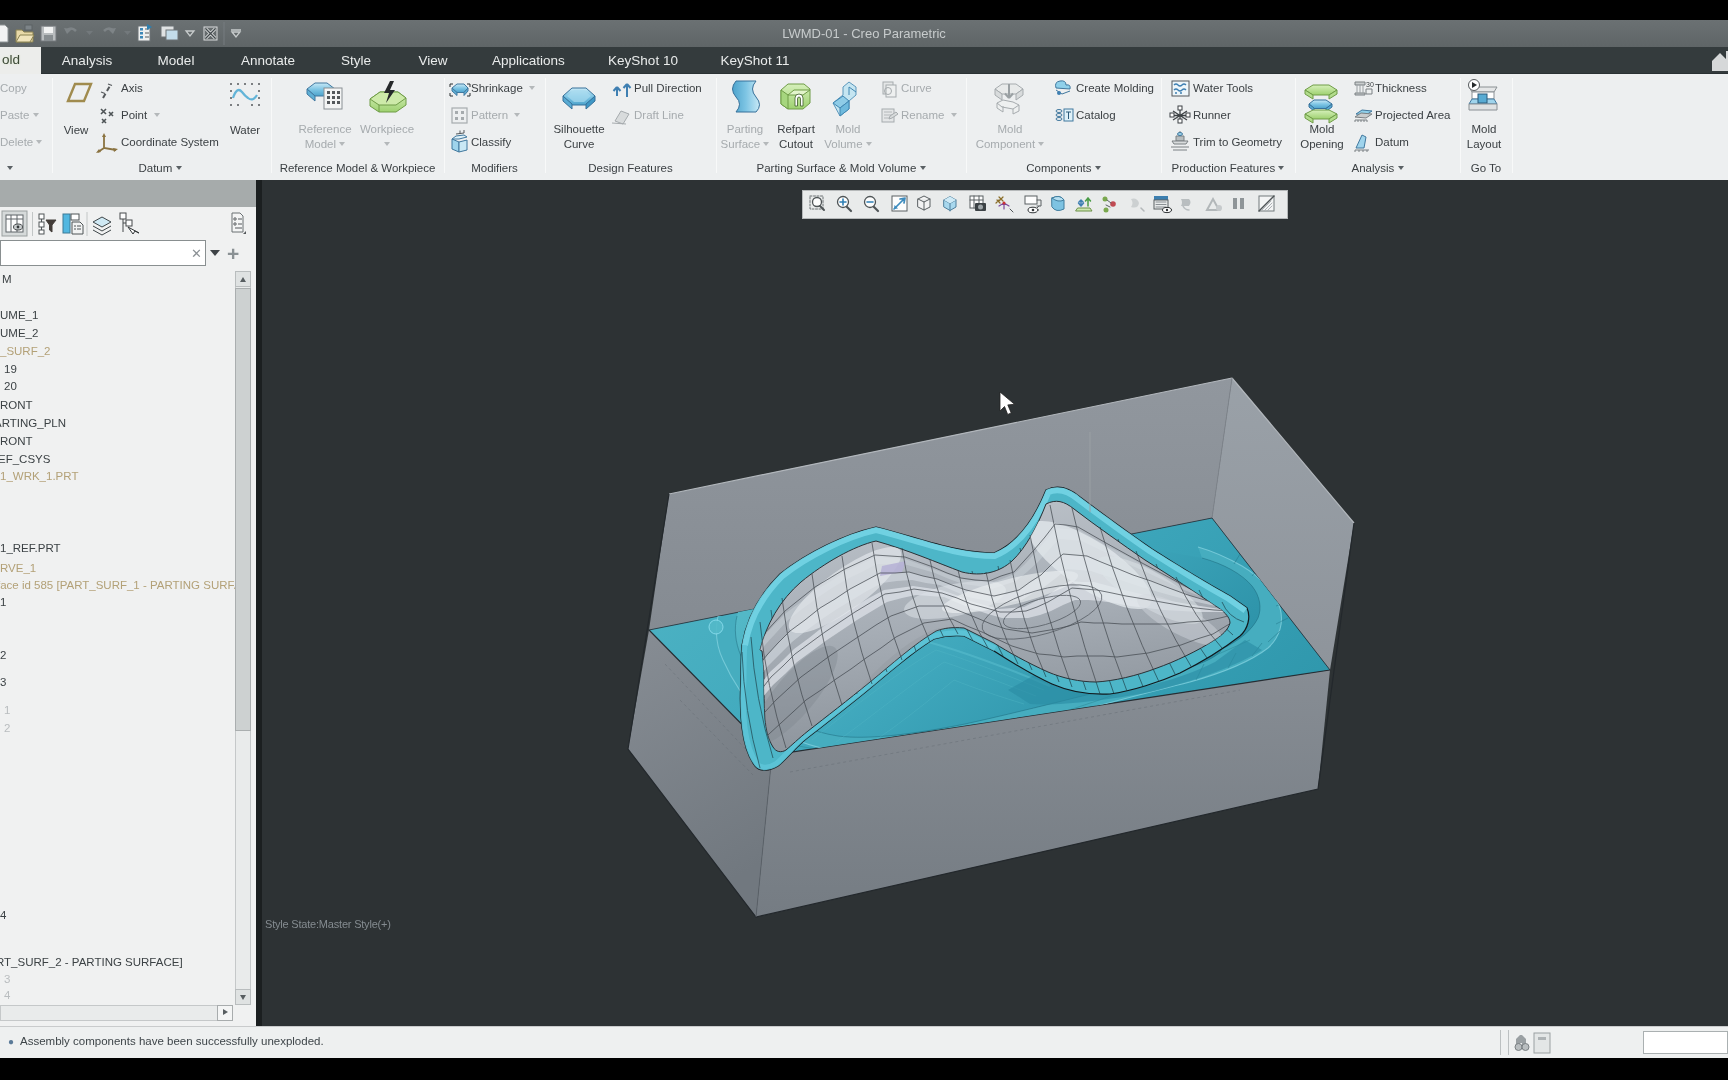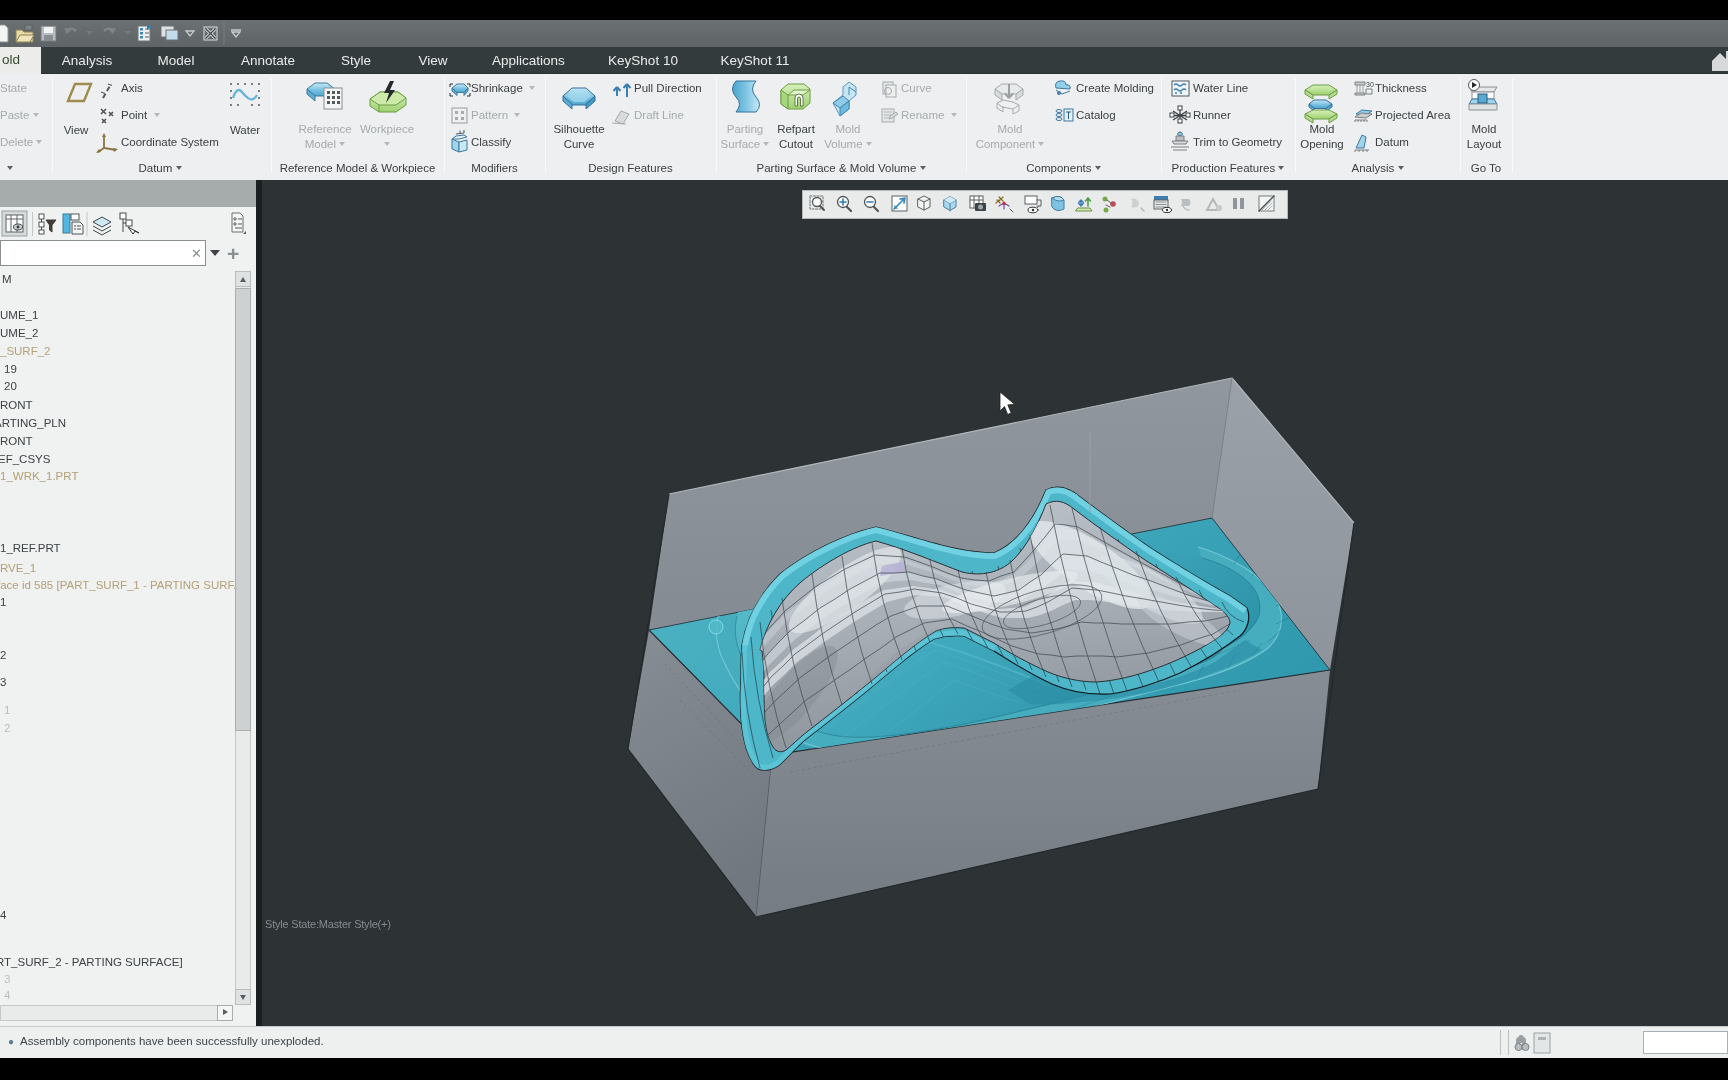--- a/index.html
+++ b/index.html
@@ -25,20 +25,21 @@
 #viewport{left:256px;top:180px;width:1472px;height:846px;background:#2d3234}
 #vpdark{left:256px;top:180px;width:6px;height:846px;background:#1b1f20}
 #gtoolbar{left:802px;top:190px;width:486px;height:29px;background:#e9ebeb;border:1px solid #b6b9ba}
 #styletext{left:265px;top:918px;font-size:11px;color:#848b90;letter-spacing:-0.2px}
 .titem{position:absolute;font-size:11.5px;white-space:nowrap;color:#3c4245}
 .ttan{color:#b3a177}
 .tfaint{color:#b9bdbf}
 </style></head>
 <body>
 <div class="abs" id="titlebar">
+    <div class="abs" id="title">LWMD-01 - Creo Parametric</div>
 <svg class="abs" style="left:0;top:0" width="260" height="27" viewBox="0 0 260 27">
 
 <path d="M-3 5 h8 l3 3 v14 h-11 z" fill="#f2f3f3" stroke="#8e9496" stroke-width="1"></path>
 
 <path d="M16 10 h6 l2 2 h9 v10 h-17 z" fill="#e8d9a8" stroke="#8a8252" stroke-width="1"></path>
 <path d="M16 22 l4 -7 h14 l-4 7 z" fill="#f0e4bc" stroke="#8a8252" stroke-width="1"></path>
 <rect x="25" y="5" width="7" height="5" fill="#7d8488" stroke="#5c6265"></rect>
 
 <rect x="41" y="6" width="15" height="15" fill="#b9bdbf" stroke="#74797c"></rect>
 <rect x="44" y="7" width="9" height="6" fill="#f2f3f3"></rect>
@@ -267,21 +268,21 @@
 <path d="M1469 87 h28 l-3 5 h-22 z" fill="#e4e6e7" stroke="#8a9094"></path>
         <path d="M1472 92 h22 v7 h-22 z" fill="#fff" stroke="#8a9094"></path>
         <path d="M1472 99 h22 l3 5 h-28 z" fill="#9fd4ec" stroke="#41789e"></path>
         <rect x="1478" y="94" width="9" height="9" fill="#58abd3" stroke="#2b5a7a"></rect>
         <path d="M1469 104 h28 v6 h-28 z" fill="#dfe2e3" stroke="#8a9094"></path>
 <circle cx="1474" cy="85" r="5.5" fill="#fff" stroke="#55595c"></circle>
         <path d="M1472 82 l5 3 l-5 3 z" fill="#26292b"></path>
 </g>
 </svg>
 
-<div class="ritem rdis" style="left:0px;top:8px">State</div>
+<div class="ritem rdis" style="left:0px;top:8px">Copy</div>
 <div class="ritem rdis" style="left:0px;top:35px">Paste <span class="arr arrd"></span></div>
 <div class="ritem rdis" style="left:0px;top:62px">Delete <span class="arr arrd"></span></div>
 <div class="glabel" style="left:0px;width:20px"><span class="arr"></span></div>
 
 <div class="bigtxt" style="left:55px;top:49px;width:42px">View</div>
 <div class="ritem" style="left:121px;top:8px">Axis</div>
 <div class="ritem" style="left:121px;top:35px">Point&nbsp;&nbsp;<span class="arr arrd"></span></div>
 <div class="ritem" style="left:121px;top:62px">Coordinate System</div>
 <div class="bigtxt" style="left:222px;top:49px;width:46px">Water</div>
 <div class="glabel" style="left:100px;width:120px">Datum <span class="arr"></span></div>
@@ -305,21 +306,21 @@
 <div class="bigtxt rdis" style="left:822px;top:48px;width:52px">Mold<br>Volume <span class="arr arrd"></span></div>
 <div class="ritem rdis" style="left:901px;top:8px">Curve</div>
 <div class="ritem rdis" style="left:901px;top:35px">Rename&nbsp;&nbsp;<span class="arr arrd"></span></div>
 <div class="glabel" style="left:716px;width:250px">Parting Surface &amp; Mold Volume <span class="arr"></span></div>
 
 <div class="bigtxt rdis" style="left:975px;top:48px;width:70px">Mold<br>Component <span class="arr arrd"></span></div>
 <div class="ritem" style="left:1076px;top:8px">Create Molding</div>
 <div class="ritem" style="left:1076px;top:35px">Catalog</div>
 <div class="glabel" style="left:966px;width:195px">Components <span class="arr"></span></div>
 
-<div class="ritem" style="left:1193px;top:8px">Water Line</div>
+<div class="ritem" style="left:1193px;top:8px">Water Tools</div>
 <div class="ritem" style="left:1193px;top:35px">Runner</div>
 <div class="ritem" style="left:1193px;top:62px">Trim to Geometry</div>
 <div class="glabel" style="left:1161px;width:134px">Production Features <span class="arr"></span></div>
 
 <div class="bigtxt" style="left:1296px;top:48px;width:52px">Mold<br>Opening</div>
 <div class="ritem" style="left:1375px;top:8px">Thickness</div>
 <div class="ritem" style="left:1375px;top:35px">Projected Area</div>
 <div class="ritem" style="left:1375px;top:62px">Datum</div>
 <div class="glabel" style="left:1295px;width:165px">Analysis <span class="arr"></span></div>
 

